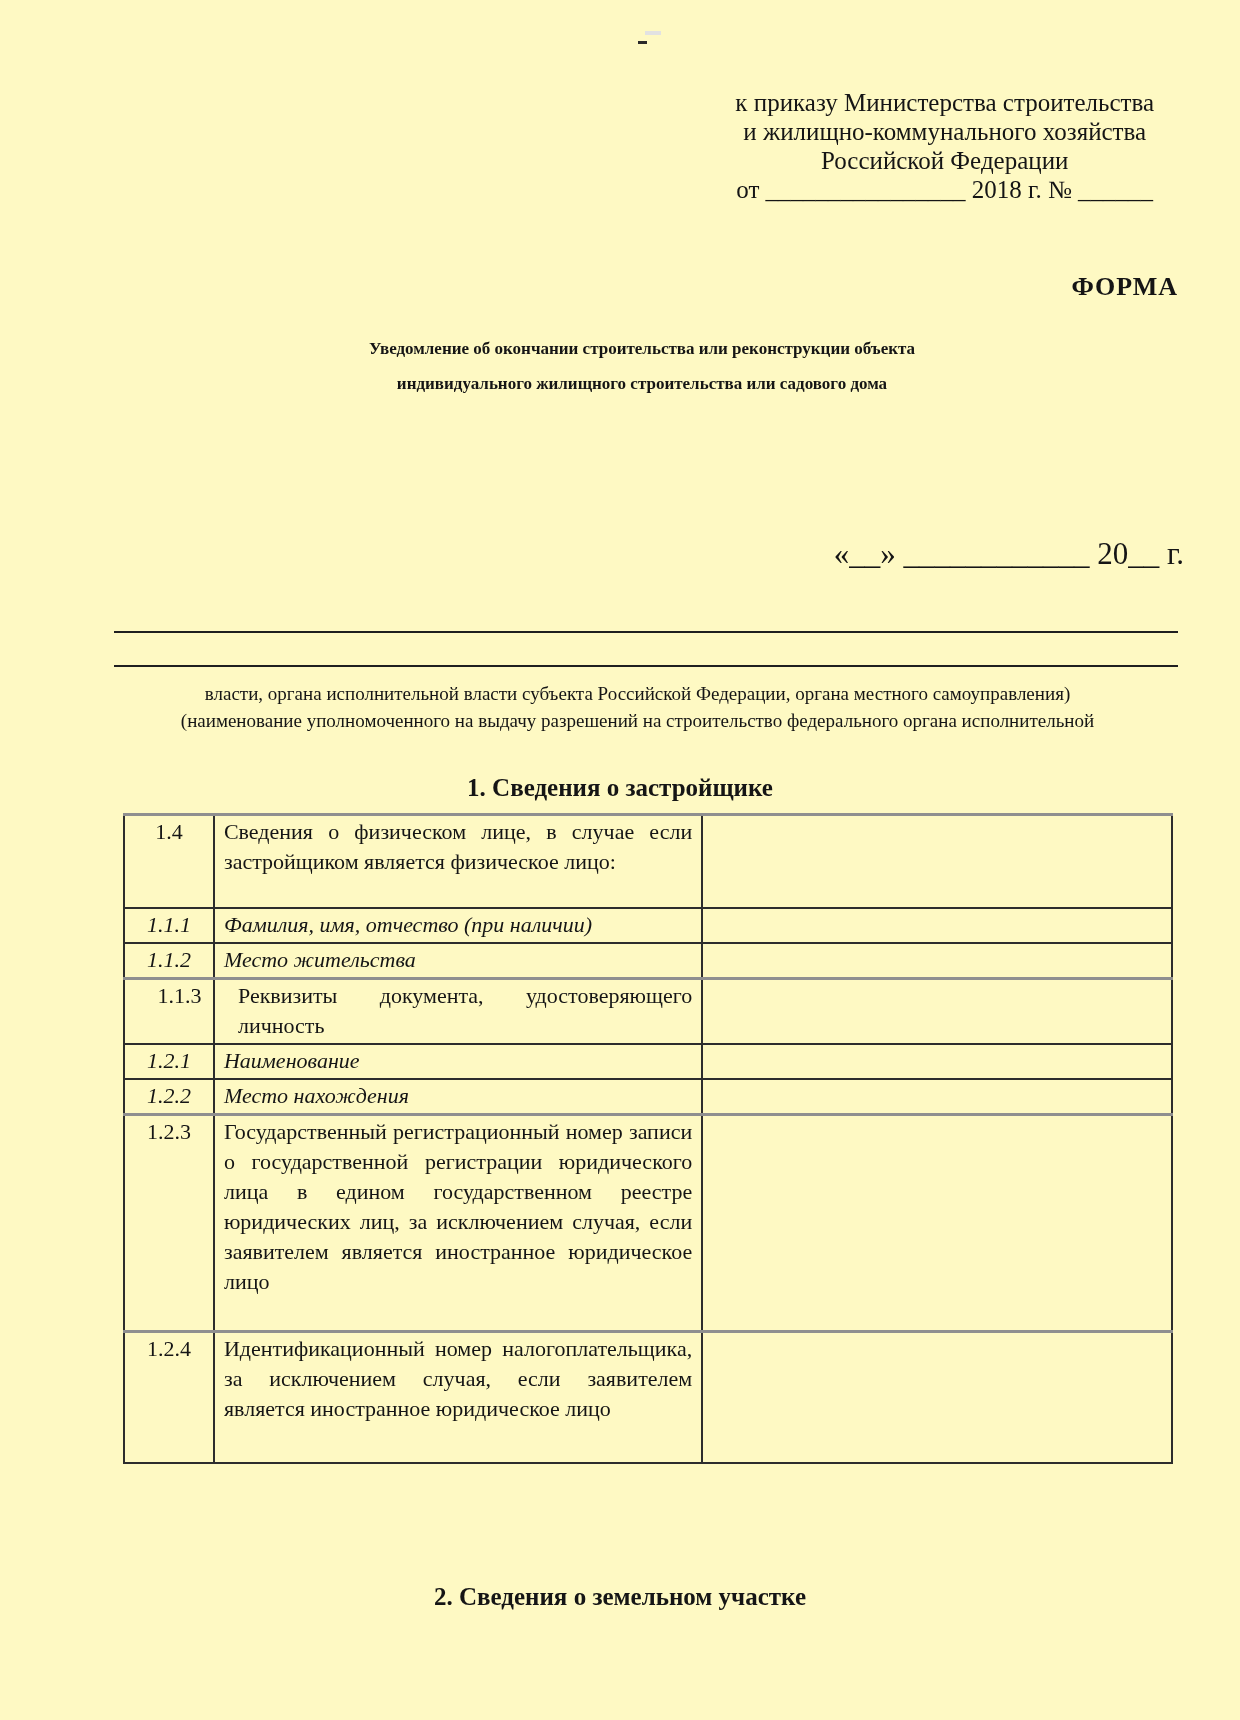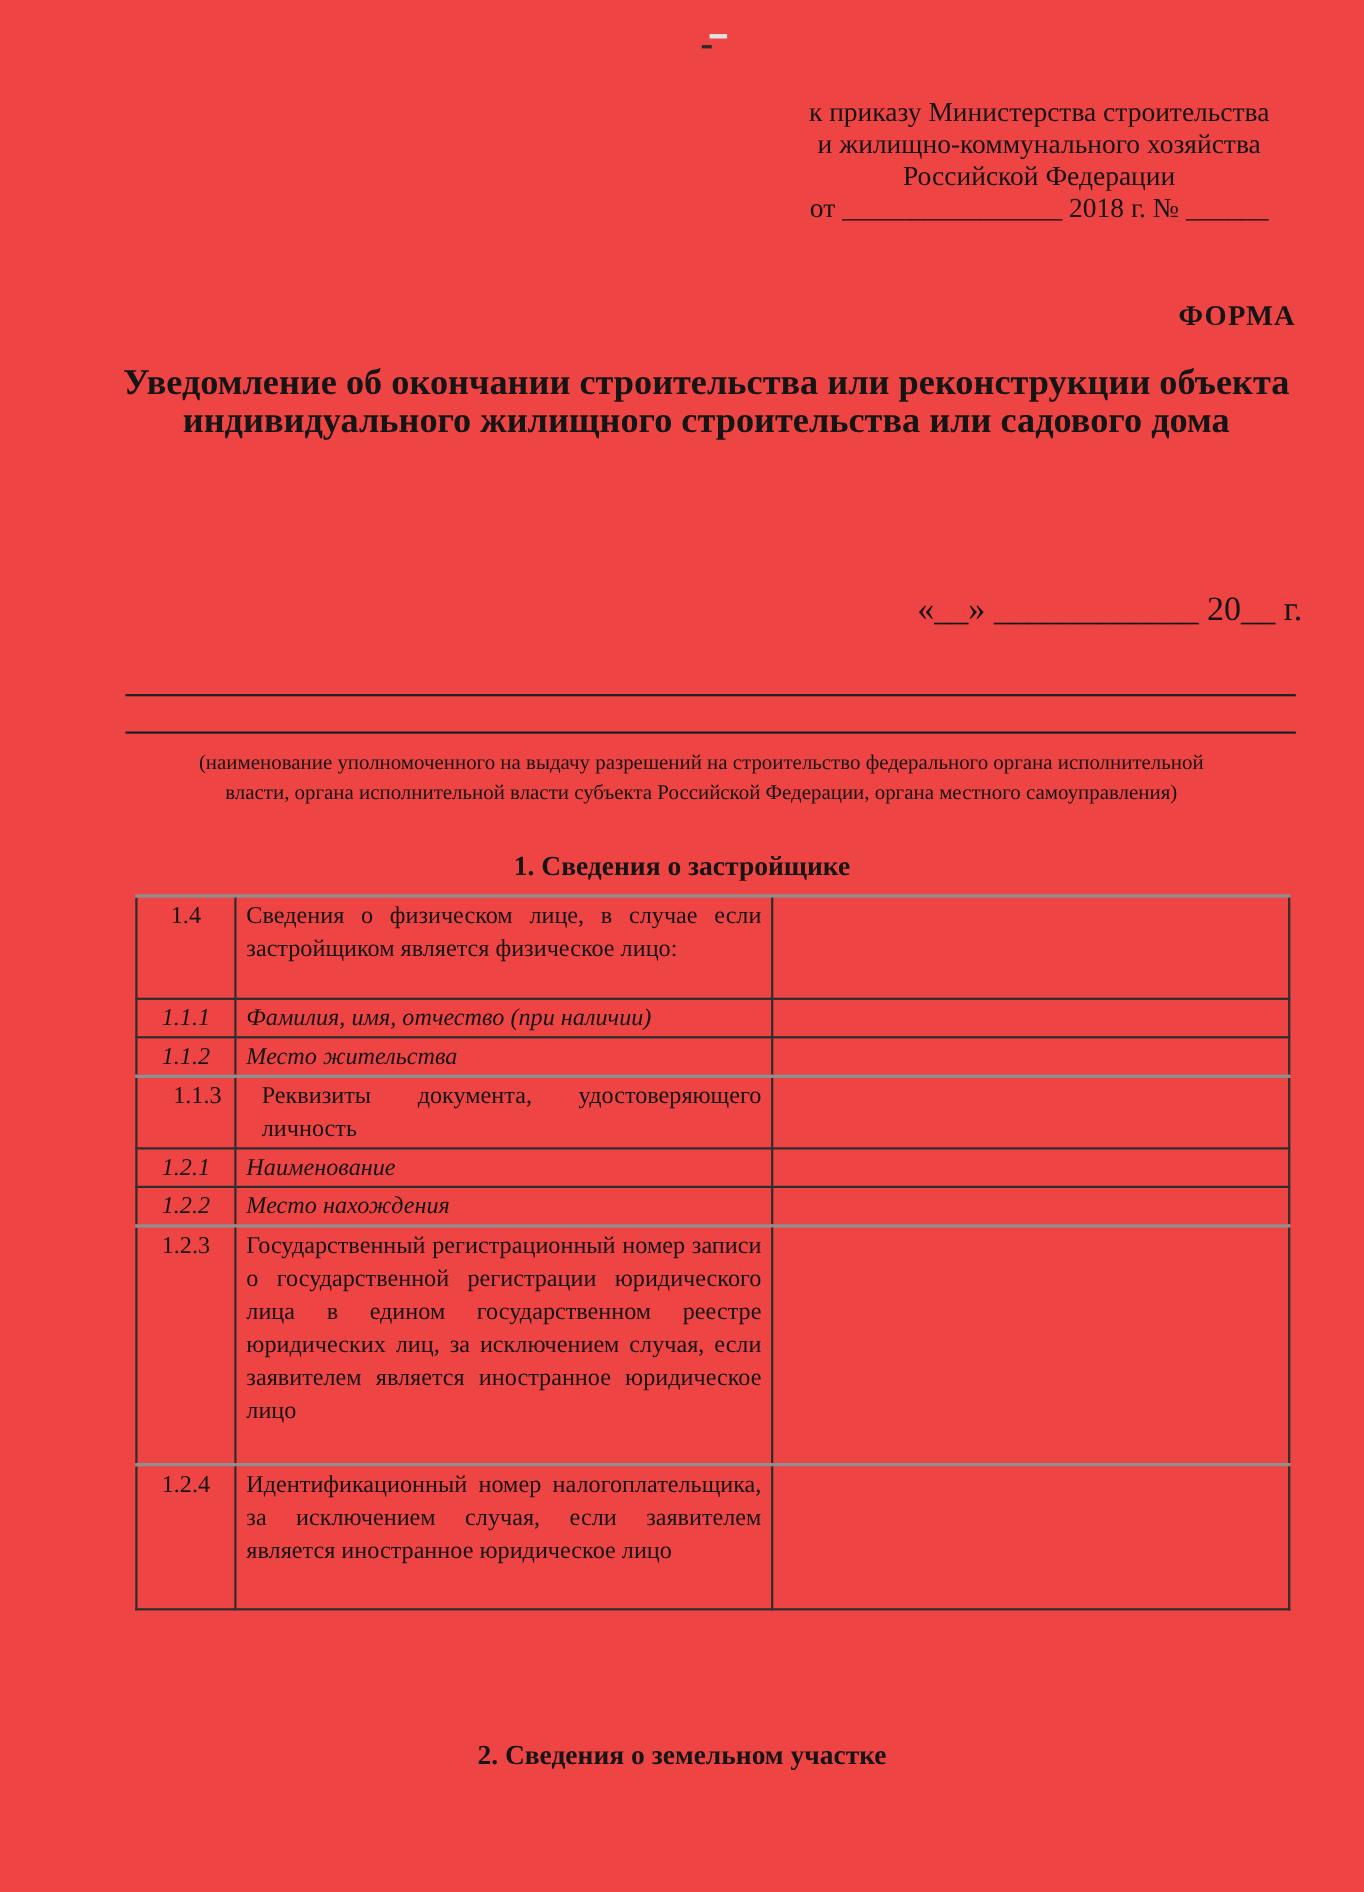--- a/index.html
+++ b/index.html
@@ -1,20 +1,20 @@
 <!DOCTYPE html>
 <html><head>
 <meta charset="utf-8">
 <style>
   html,body{margin:0;padding:0;background:#e8e8e8;}
   .page{
     position:relative;
     width:1240px;height:1720px;
     margin:0 auto;
-    background:#ef4444;
+    background:#fef9c3;
     font-family:"Liberation Serif","DejaVu Serif",serif;
     color:#151515;
     overflow:hidden;
   }
   
   .speck{position:absolute;left:638px;top:41px;width:9px;height:3px;background:#2a2a2a;}
   .speck-light{position:absolute;left:645px;top:31px;width:16px;height:4px;background:#e2e2e2;}
 
   .annex{
     position:absolute;top:88px;right:86px;
@@ -22,21 +22,21 @@
     font-size:25px;line-height:29px;
     white-space:nowrap;
   }
   .forma{
     position:absolute;top:272px;right:62px;
     font-weight:bold;font-size:26px;letter-spacing:1px;
   }
   .doc-title{
     position:absolute;top:331px;left:110px;right:66px;
     text-align:center;font-weight:bold;
-    font-size:33px;line-height:35px;
+    font-size:17px;line-height:35px;
   }
   .date-line{
     position:absolute;top:536px;right:56px;
     font-size:31px;white-space:nowrap;
   }
   .write-line{position:absolute;left:114px;right:62px;height:0;border-top:2px solid #1f1f1f;}
   .write-line.l1{top:631px;}
   .write-line.l2{top:665px;}
   .authority-caption{
     position:absolute;top:680px;left:105px;right:70px;
@@ -95,22 +95,22 @@
     <div>Уведомление об окончании строительства или реконструкции объекта</div>
     <div>индивидуального жилищного строительства или садового дома</div>
   </div>
 
   <div class="date-line">«__» ____________ 20__ г.</div>
 
   <div class="write-line l1"></div>
   <div class="write-line l2"></div>
 
   <div class="authority-caption">
+    <div>власти, органа исполнительной власти субъекта Российской Федерации, органа местного самоуправления)</div>
     <div>(наименование уполномоченного на выдачу разрешений на строительство федерального органа исполнительной</div>
-    <div>власти, органа исполнительной власти субъекта Российской Федерации, органа местного самоуправления)</div>
   </div>
 
   <div class="section-heading s1">1. Сведения о застройщике</div>
 
   <table class="form-table">
     <colgroup>
         <col class="c-num">
         <col class="c-label">
         <col class="c-value">
       </colgroup>

